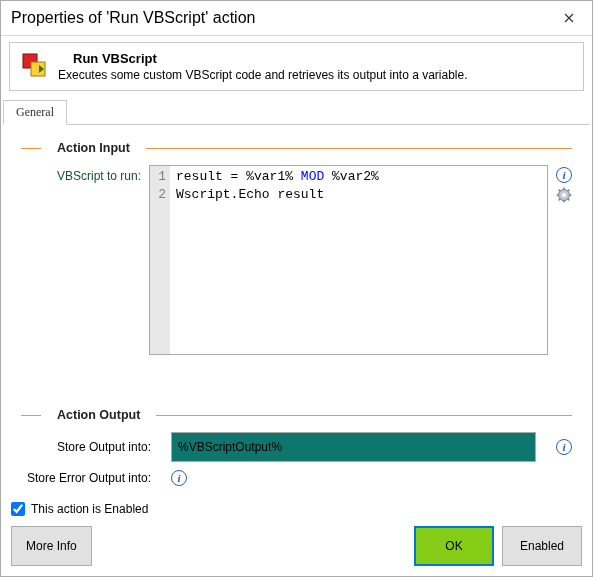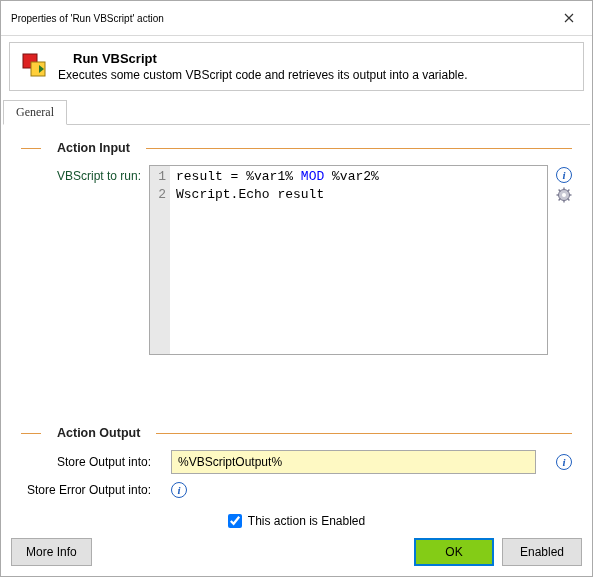--- a/index.html
+++ b/index.html
@@ -16,21 +16,21 @@
     display: flex;
     flex-direction: column;
     overflow: hidden;
   }
   .titlebar {
     display:flex; align-items:center; justify-content:space-between;
     padding: 6px 8px 6px 10px;
     border-bottom: 1px solid #d9d9d9;
     background:#fff;
   }
-  .titlebar .title { font-size:10px; }
+  .titlebar .title { font-size:16px; }
   .close-btn {
     width:30px; height:22px; display:flex; align-items:center; justify-content:center;
     font-size:14px; color:#333; cursor:default;
   }
   .header-panel {
     margin: 6px 8px 8px 8px;
     border:1px solid #c9c9c9;
     background:#fff;
     padding:8px 10px;
     display:flex; align-items:flex-start; gap:10px;
@@ -85,34 +85,34 @@
     font-weight:bold; font-size:11px; font-style:italic;
     display:flex; align-items:center; justify-content:center;
     font-family: Georgia, serif;
     cursor:default;
     background:#fff;
   }
   .gear-icon {
     width:16px; height:16px; cursor:default;
   }
   .text-field {
-    flex:1; height:24px; border:1px solid #a9a9a9; padding:2px 6px;
-    font-size:12px; font-family:inherit; background:#fef9c3;
+    flex:1; height:30px; border:1px solid #a9a9a9; padding:2px 6px;
+    font-size:12px; font-family:inherit; background:#0f766e;
   }
   .output-row { display:flex; align-items:center; gap:20px; margin-bottom:8px; }
   .output-label { width:130px; text-align:right; font-size:12px; }
   .footer {
     margin: 0 10px 10px 10px;
     display:flex; flex-direction:column; gap:10px;
   }
-  .enabled-row { display:flex; align-items:center; gap:6px; font-size:12px;justify-content:center; }
+  .enabled-row { display:flex; align-items:center; gap:6px; font-size:12px; }
   .button-row { display:flex; align-items:center; gap:8px; }
   .spacer { flex:1; }
   button.btn {
-    min-width:80px; height:28px;
+    min-width:80px; height:40px;
     border:1px solid #adadad; background:#e1e1e1;
     font-size:12px; font-family:inherit; padding:0 14px;
   }
   button.btn.primary { border:2px solid #0078d7; background:#84cc16; padding:0 24px; }
   input[type=checkbox] { width:14px; height:14px; margin:0; }
 </style>
 </head>
 <body>
 
 <div class="titlebar">

